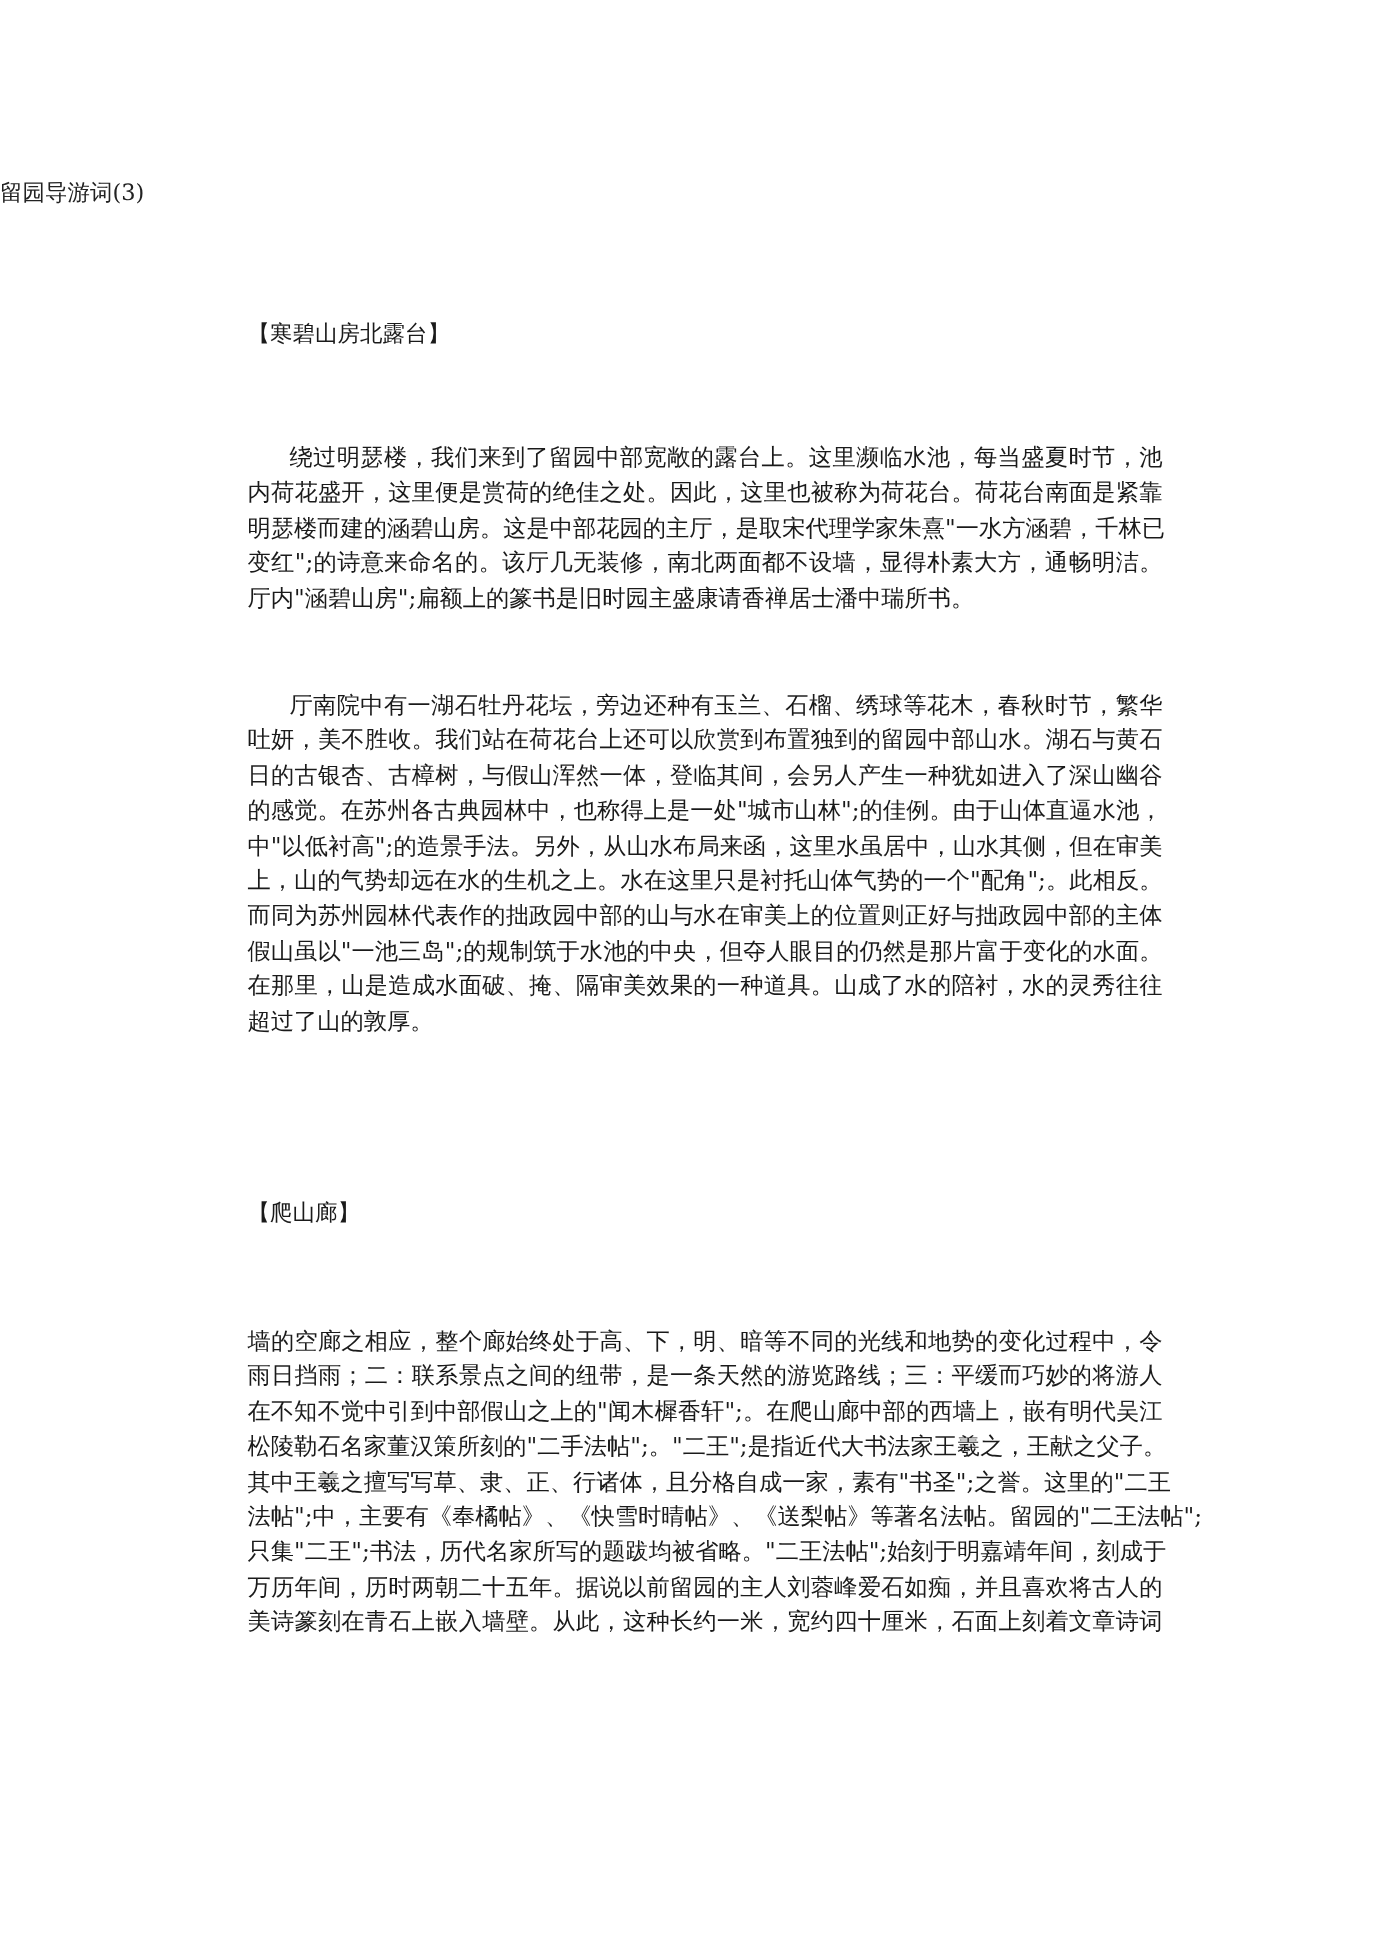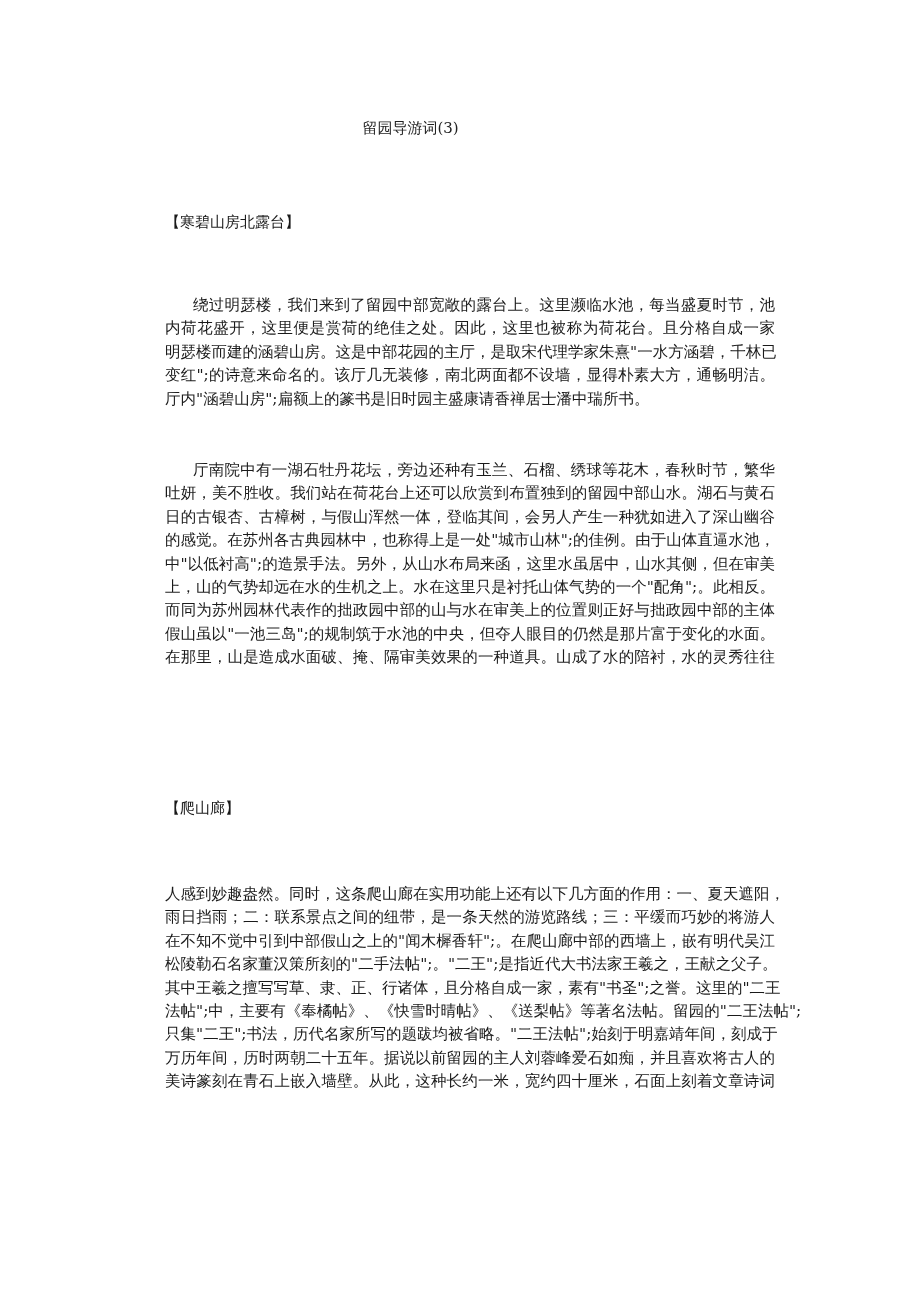--- a/index.html
+++ b/index.html
@@ -20,25 +20,23 @@
       left: 0;
       top: 0;
       width: 920px;
       height: 1302px;
     }
     .title {
       position: absolute;
       top: 118px;
       left: 0;
       width: 757px;
-      text-align: center;
       font-size: 15px;
       line-height: 20px;
       color: #222;
-      margin-left: 32px;
     }
     .section-heading {
       position: absolute;
       left: 165px;
       font-size: 15px;
       line-height: 20px;
       color: #1a1a1a;
     }
     .para {
       position: absolute;
@@ -67,42 +65,43 @@
 <body>
 
 <div class="page">
 
   <div class="title">留园导游词(3)</div>
 
   <div class="section-heading" style="top:212px;">【寒碧山房北露台】</div>
 
   <div class="para" style="top:262px;">
     <span class="line indent">绕过明瑟楼，我们来到了留园中部宽敞的露台上。这里濒临水池，每当盛夏时节，池</span>
-    <span class="line">内荷花盛开，这里便是赏荷的绝佳之处。因此，这里也被称为荷花台。且分格自成一家</span>
+    <span class="line">内荷花盛开，这里便是赏荷的绝佳之处。因此，这里也被称为荷花台。荷花台南面是紧靠</span>
     <span class="line">明瑟楼而建的涵碧山房。这是中部花园的主厅，是取宋代理学家朱熹"一水方涵碧，千林已</span>
     <span class="line">变红";的诗意来命名的。该厅几无装修，南北两面都不设墙，显得朴素大方，通畅明洁。</span>
     <span class="line last">厅内"涵碧山房";扁额上的篆书是旧时园主盛康请香禅居士潘中瑞所书。</span>
   </div>
 
   <div class="para" style="top:427px;">
     <span class="line indent">厅南院中有一湖石牡丹花坛，旁边还种有玉兰、石榴、绣球等花木，春秋时节，繁华</span>
     <span class="line">吐妍，美不胜收。我们站在荷花台上还可以欣赏到布置独到的留园中部山水。湖石与黄石</span>
     <span class="line">日的古银杏、古樟树，与假山浑然一体，登临其间，会另人产生一种犹如进入了深山幽谷</span>
     <span class="line">的感觉。在苏州各古典园林中，也称得上是一处"城市山林";的佳例。由于山体直逼水池，</span>
     <span class="line">中"以低衬高";的造景手法。另外，从山水布局来函，这里水虽居中，山水其侧，但在审美</span>
     <span class="line">上，山的气势却远在水的生机之上。水在这里只是衬托山体气势的一个"配角";。此相反。</span>
     <span class="line">而同为苏州园林代表作的拙政园中部的山与水在审美上的位置则正好与拙政园中部的主体</span>
     <span class="line">假山虽以"一池三岛";的规制筑于水池的中央，但夺人眼目的仍然是那片富于变化的水面。</span>
     <span class="line">在那里，山是造成水面破、掩、隔审美效果的一种道具。山成了水的陪衬，水的灵秀往往</span>
+    <span class="line last">超过了山的敦厚。</span>
   </div>
 
   <div class="section-heading" style="top:798px;">【爬山廊】</div>
 
   <div class="para" style="top:851px;">
-    <span class="line">人感到妙趣盎然。同时，这条爬山廊在实用功能上还有以下几方面的作用：一、夏天遮阳，</span>
+    <span class="line">墙的空廊之相应，整个廊始终处于高、下，明、暗等不同的光线和地势的变化过程中，令</span>
     <span class="line">雨日挡雨；二：联系景点之间的纽带，是一条天然的游览路线；三：平缓而巧妙的将游人</span>
     <span class="line">在不知不觉中引到中部假山之上的"闻木樨香轩";。在爬山廊中部的西墙上，嵌有明代吴江</span>
     <span class="line">松陵勒石名家董汉策所刻的"二手法帖";。"二王";是指近代大书法家王羲之，王献之父子。</span>
     <span class="line">其中王羲之擅写写草、隶、正、行诸体，且分格自成一家，素有"书圣";之誉。这里的"二王</span>
     <span class="line">法帖";中，主要有《奉橘帖》、《快雪时晴帖》、《送梨帖》等著名法帖。留园的"二王法帖";</span>
     <span class="line">只集"二王";书法，历代名家所写的题跋均被省略。"二王法帖";始刻于明嘉靖年间，刻成于</span>
     <span class="line">万历年间，历时两朝二十五年。据说以前留园的主人刘蓉峰爱石如痴，并且喜欢将古人的</span>
     <span class="line">美诗篆刻在青石上嵌入墙壁。从此，这种长约一米，宽约四十厘米，石面上刻着文章诗词</span>
   </div>
 

